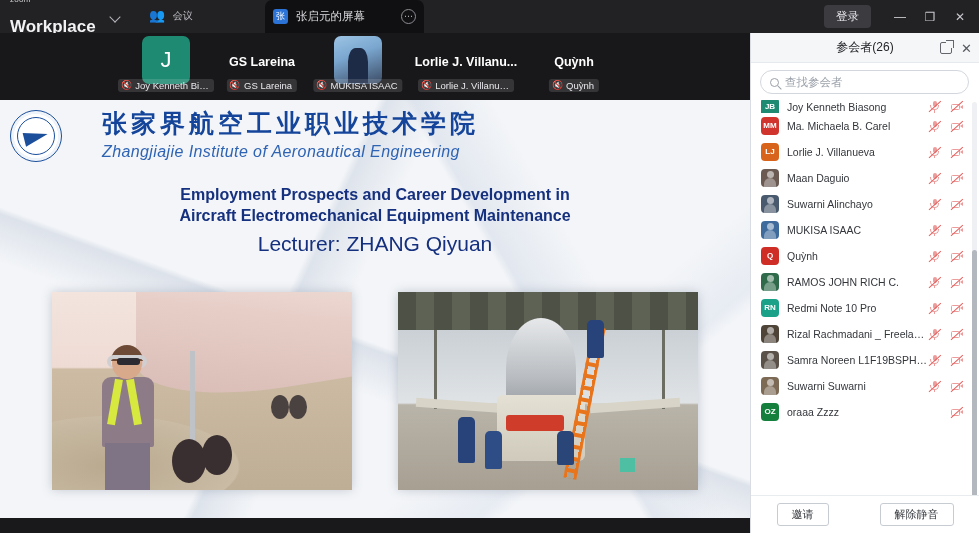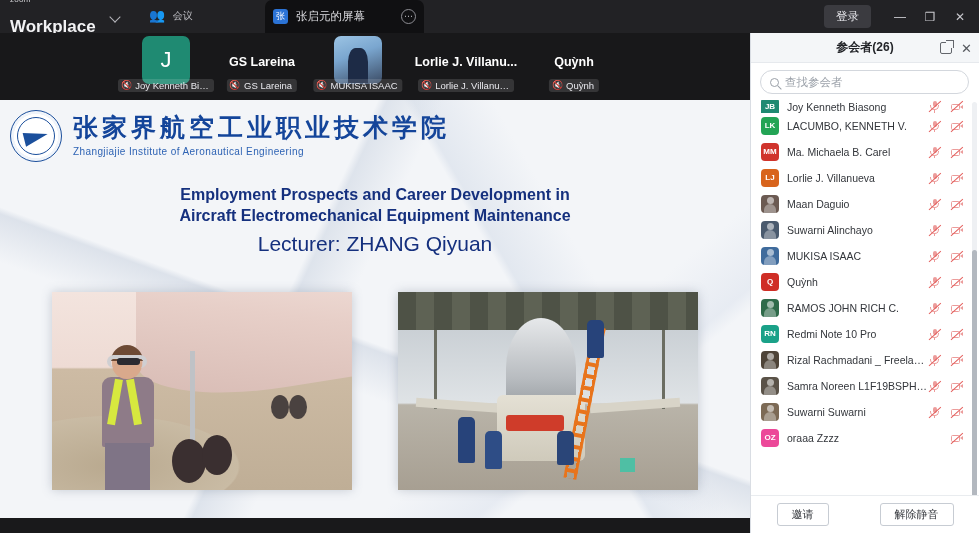--- a/index.html
+++ b/index.html
@@ -99,21 +99,21 @@
     background: #f1f3f6; overflow: hidden;
   }
   .slide .poly { position: absolute; inset: 0;
     background:
       linear-gradient(115deg, rgba(255,255,255,0) 40%, rgba(215,222,232,.75) 41%, rgba(255,255,255,0) 47%),
       linear-gradient(200deg, rgba(255,255,255,0) 55%, rgba(206,214,226,.6) 56%, rgba(255,255,255,0) 63%),
       linear-gradient(60deg, rgba(255,255,255,0) 65%, rgba(219,226,236,.7) 66%, rgba(255,255,255,0) 74%),
       linear-gradient(320deg, rgba(255,255,255,0) 20%, rgba(228,233,241,.8) 22%, rgba(255,255,255,0) 30%),
       #f3f5f8;
   }
-  .slide-header { position: absolute; left: 10px; top: 10px; display: flex; align-items: center; }
+  .slide-header { position: absolute; left: 10px; top: 10px; display: flex; align-items: center; gap: 29px; }
   .logo-seal {
     width: 52px; height: 52px; border-radius: 50%;
     border: 1.6px solid #1b4f9c; position: relative; flex: 0 0 auto;
     background: radial-gradient(circle at 50% 50%, #ffffff 62%, #eef3fa 63%, #ffffff 100%);
   }
   .logo-seal::before {
     content: ""; position: absolute; left: 6px; top: 6px; right: 6px; bottom: 6px;
     border: 1.4px solid #1b4f9c; border-radius: 50%;
   }
   .logo-seal::after {
@@ -122,21 +122,21 @@
     border-left: 24px solid #1b4f9c; border-top: 7px solid transparent; border-bottom: 7px solid transparent;
     transform: rotate(-14deg);
   }
   .school { margin-left: 11px; }
   .school .cn {
     font-family: "Liberation Serif", "DejaVu Serif", serif;
     font-size: 25px; color: #14459a; font-weight: bold; letter-spacing: 4px;
     white-space: nowrap; line-height: 1.05;
   }
   .school .en {
-    font-size: 10px; color: #2e63b4; letter-spacing: .4px; margin-top: 5px; white-space: nowrap;
+    font-size: 16px; color: #2e63b4; letter-spacing: .4px; margin-top: 5px; white-space: nowrap; font-style: italic;
   }
   .slide-title {
     position: absolute; left: 0; right: 0; top: 84px; text-align: center;
     color: #15307e;
   }
   .slide-title .l1, .slide-title .l2 {
     font-size: 16px; font-weight: bold; line-height: 1.32; white-space: nowrap;
   }
   .slide-title .l3 { font-size: 21px; font-weight: normal; line-height: 1.5; margin-top: 2px; }
 
@@ -208,21 +208,21 @@
   .panel {
     position: absolute; left: 750px; top: 33px; width: 229px; height: 500px;
     background: #ffffff; display: flex; flex-direction: column;
     border-left: 1px solid #d9dde3;
   }
   .panel-head {
     height: 30px; background: #f4f6f8; display: flex; align-items: center;
     justify-content: center; position: relative; flex: 0 0 auto;
     border-bottom: 1px solid #e6e9ed;
   }
-  .panel-head .ptitle { font-size: 12px; font-weight: bold; color: #232529; }
+  .panel-head .ptitle { font-size: 12px; font-weight: normal; color: #232529; }
   .panel-head .phicons { position: absolute; right: 7px; top: 0; height: 30px; display: flex; align-items: center; gap: 9px; }
   .panel-head .pop { width: 12px; height: 12px; border: 1.3px solid #62656b; border-radius: 2px; position: relative; }
   .panel-head .pop::after {
     content: ""; position: absolute; right: -3px; top: -3px; width: 7px; height: 7px;
     border-top: 1.3px solid #62656b; border-right: 1.3px solid #62656b; background: #f4f6f8;
   }
   .panel-head .xc { color: #55585e; font-size: 13px; line-height: 1; }
 
   .searchwrap { padding: 7px 10px 6px 9px; flex: 0 0 auto; background: #fff; }
   .searchbox {
@@ -475,37 +475,20 @@
               <i class="slash"></i>
             </div>
           <div class="ic-cam">
               <i class="c-body"></i>
               <i class="c-lens"></i>
               <i class="slash"></i>
             </div>
         </div>
       </div>
 
-      <div class="prow">
-        <div class="avatar" style="background:#23a455">LK</div>
-        <div class="pname">LACUMBO, KENNETH V.</div>
-        <div class="picons">
-          <div class="ic-mic">
-              <i class="m-body"></i>
-              <i class="m-arc"></i>
-              <i class="m-stem"></i>
-              <i class="slash"></i>
-            </div>
-          <div class="ic-cam">
-              <i class="c-body"></i>
-              <i class="c-lens"></i>
-              <i class="slash"></i>
-            </div>
-        </div>
-      </div>
 
       <div class="prow">
         <div class="avatar" style="background:#d0342c">MM</div>
         <div class="pname">Ma. Michaela B. Carel</div>
         <div class="picons">
           <div class="ic-mic">
               <i class="m-body"></i>
               <i class="m-arc"></i>
               <i class="m-stem"></i>
               <i class="slash"></i>
@@ -694,21 +677,21 @@
             </div>
           <div class="ic-cam">
               <i class="c-body"></i>
               <i class="c-lens"></i>
               <i class="slash"></i>
             </div>
         </div>
       </div>
 
       <div class="prow">
-        <div class="avatar" style="background:#ec4899">OZ</div>
+        <div class="avatar" style="background:#15803d">OZ</div>
         <div class="pname">oraaa Zzzz</div>
         <div class="picons">
           <div class="ic-cam">
               <i class="c-body"></i>
               <i class="c-lens"></i>
               <i class="slash"></i>
             </div>
         </div>
       </div>
 

